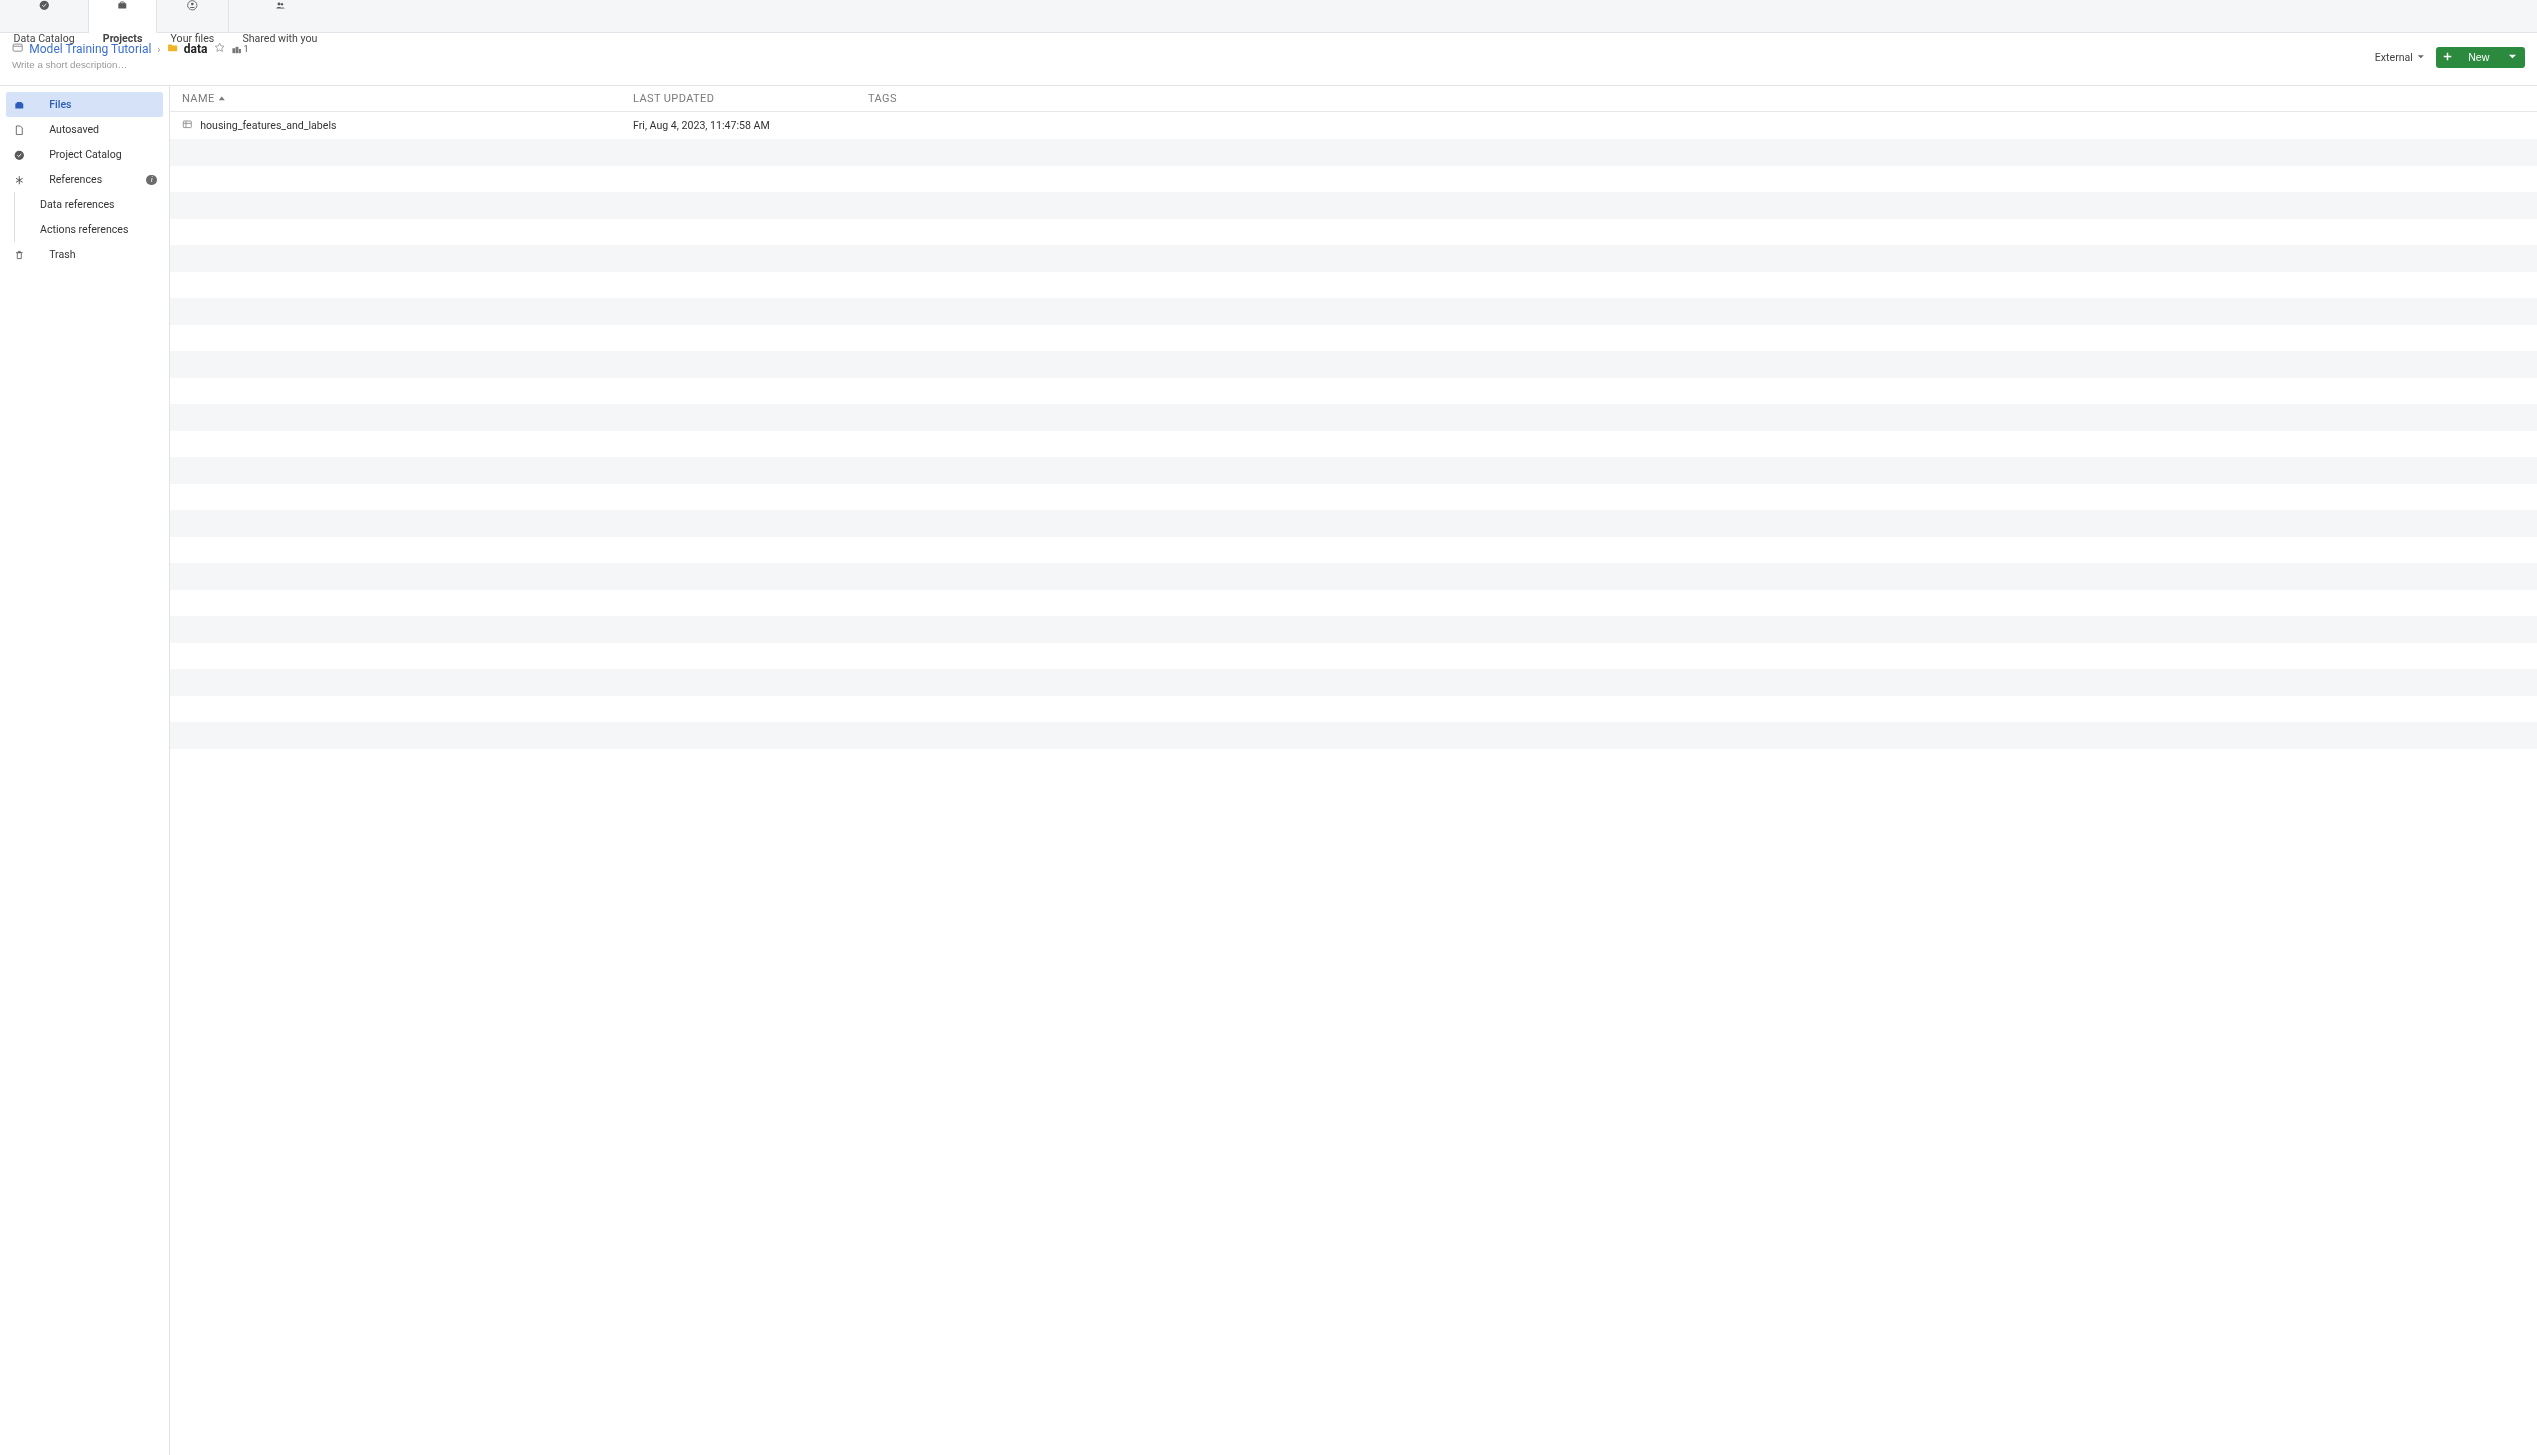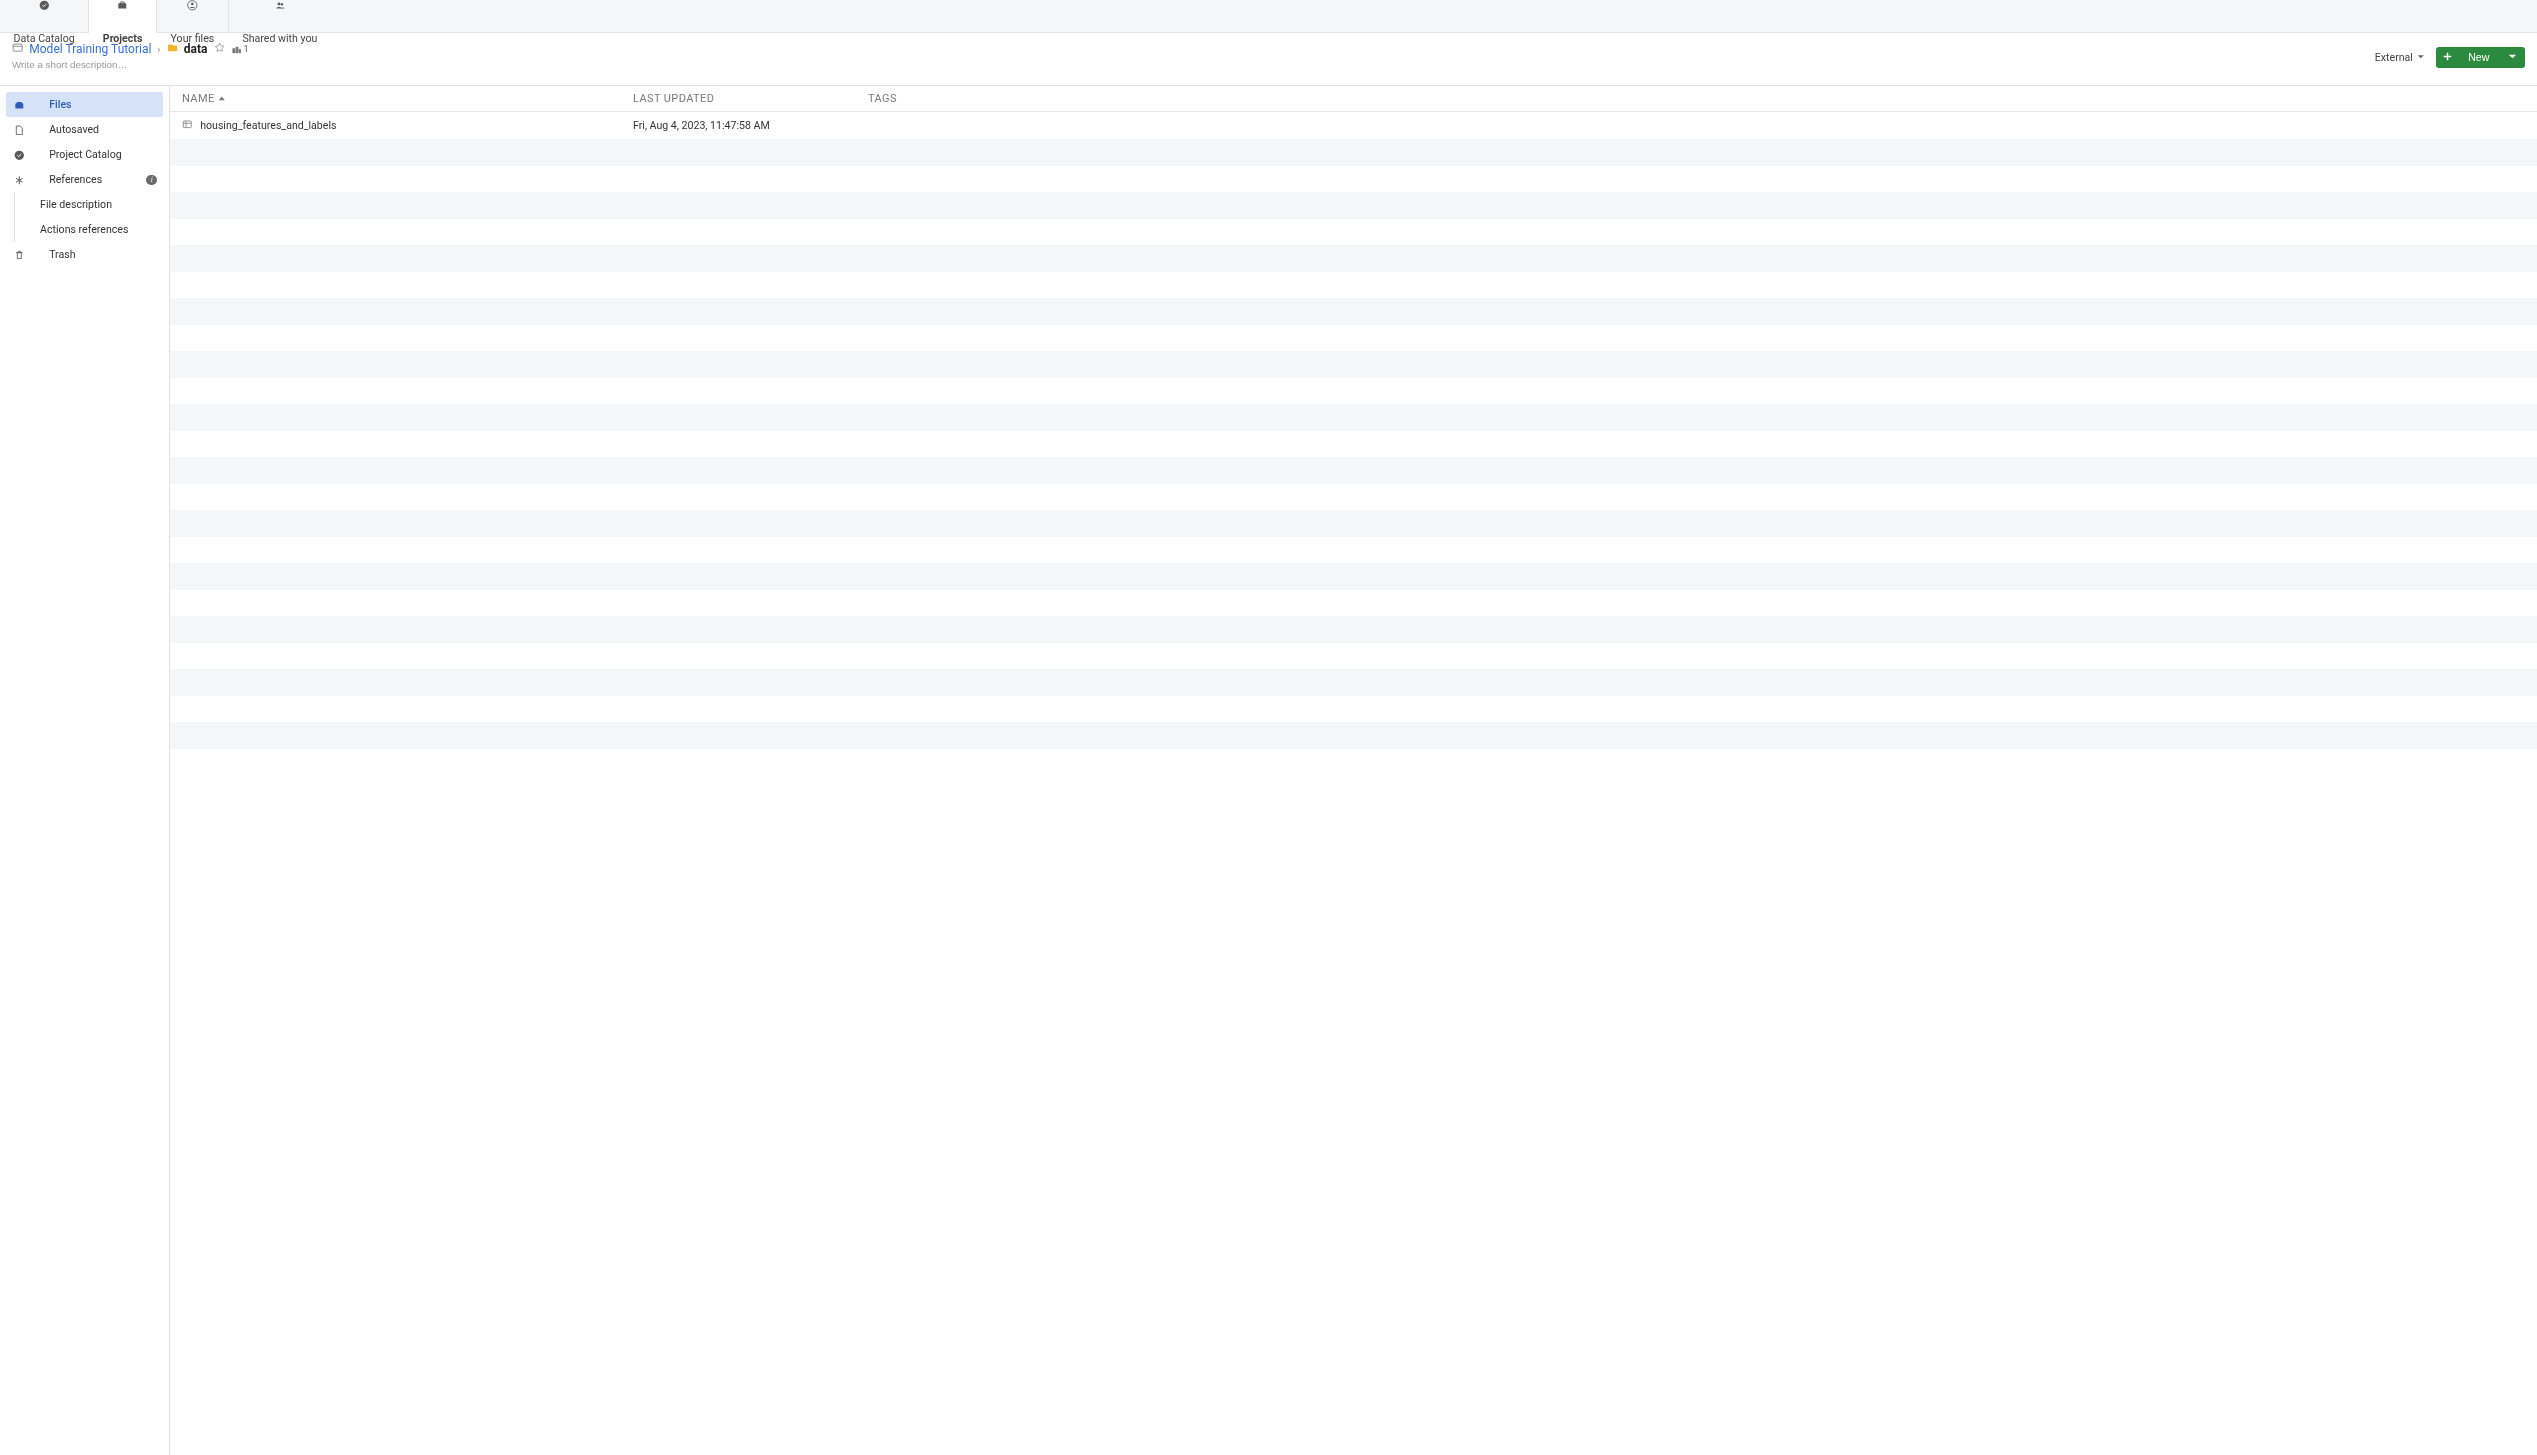--- a/index.html
+++ b/index.html
@@ -349,21 +349,21 @@
     </div>
     <div class="side-item">
       <svg viewBox="0 0 16 16">
           <path d="M8 2v12M3 5l10 6M3 11l10-6" stroke="#5a5a5a" stroke-width="1.5"></path>
         </svg>
       <span>References</span>
       <span class="info-badge">i</span>
     </div>
     <div class="side-sub">
       <div class="side-item">
-        <span>File description</span>
+        <span>Data references</span>
       </div>
       <div class="side-item">
         <span>Actions references</span>
       </div>
     </div>
     <div class="side-item">
       <svg viewBox="0 0 16 16">
           <path d="M3 4h10M5 4v9h6V4M6.5 2h3v2h-3z" fill="none" stroke="#5a5a5a" stroke-width="1.3"></path>
         </svg>
       <span>Trash</span>

